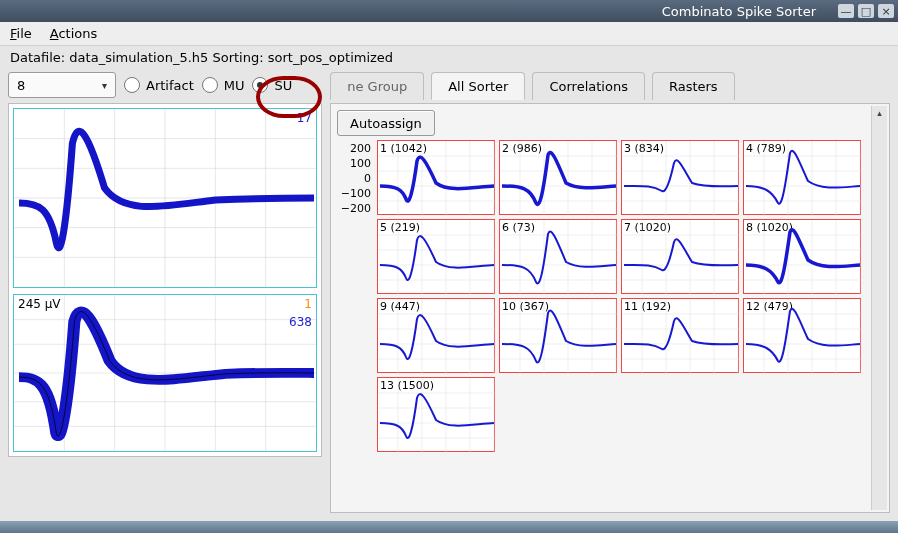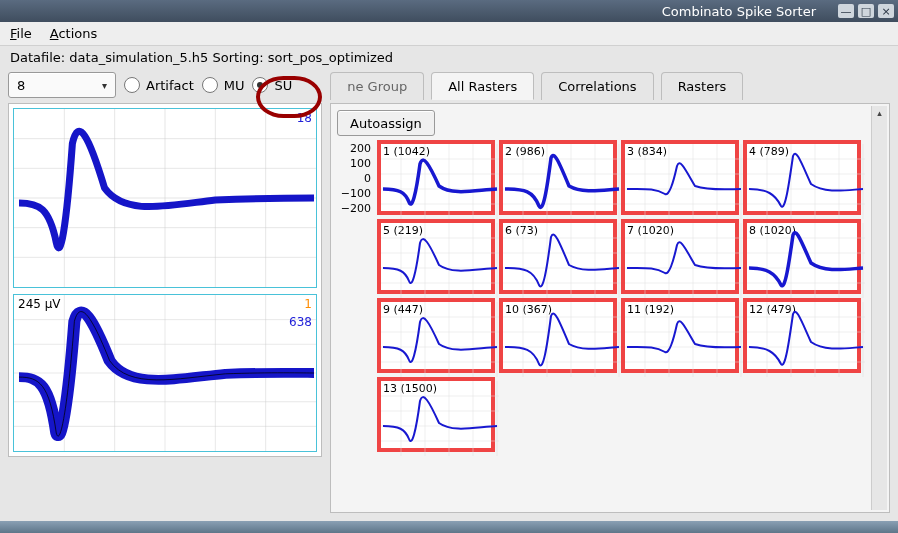--- a/index.html
+++ b/index.html
@@ -30,21 +30,21 @@
   .plot-box .num-tl { position: absolute; top: 2px; left: 4px; color: #000; font-size: 12px; }
   .plot-box .num-or { position: absolute; top: 2px; right: 4px; color: #ff8c00; font-size: 12px; }
   .plot-box .num-br { position: absolute; top: 20px; right: 4px; color: #2222d9; font-size: 12px; }
   .grid-lines { position: absolute; left: 0; top: 0; right: 0; bottom: 0; }
   .right-panel { flex: 1; border: 1px solid #bdbdbd; background: #f4f4f4; padding: 6px; display: flex; flex-direction: column; gap: 4px; position: relative; }
   .btn { height: 26px; padding: 0 12px; border: 1px solid #999; border-radius: 3px; background: #f0f0f0; display: inline-flex; align-items: center; justify-content: flex-start; cursor: pointer; width: max-content; box-shadow: inset 0 1px 0 #fff; }
   .grid-area { display: flex; gap: 6px; }
   .yaxis { width: 34px; display: flex; flex-direction: column; justify-content: space-between; align-items: flex-end; font-size: 11px; height: 75px; padding-top: 2px; }
   .cluster-grid { display: flex; flex-direction: column; gap: 4px; }
   .cluster-row { display: flex; gap: 4px; }
-  .cluster { width: 118px; height: 75px; border: 4px solid #ef4444; background: #fff; position: relative; cursor: pointer; }
+  .cluster { width: 118px; height: 75px; border: 1px solid #ef4444; background: #fff; position: relative; cursor: pointer; }
   .cluster .lbl { position: absolute; top: 1px; left: 2px; font-size: 11px; }
   .cluster svg, .plot-box svg { position: absolute; top:0; left:0; }
   .scroll-right { width: 16px; position: absolute; right: 2px; top: 2px; bottom: 2px; background: #e6e6e6; border-left: 1px solid #ccc; }
   .scroll-right .arrow { height: 14px; display: flex; align-items: center; justify-content: center; font-size: 9px; color: #444; cursor: pointer; }
   .highlight-ring { position: absolute; border: 4px solid #990000; border-radius: 50% / 60%; width: 66px; height: 42px; left: 256px; top: 76px; pointer-events: none; z-index: 30; }
   .footer-bar { height: 12px; background: linear-gradient(#8aa0b4, #5e7689); }
 </style>
 </head>
 <body>
 
@@ -77,21 +77,21 @@
   <label class="radio-wrap">
     <span class="radio checked"></span>
     <span>SU</span>
   </label>
 
   <div class="tabs">
     <div class="tab first">
         <span>ne Group</span>
       </div>
     <div class="tab active">
-        <span>All Rasters</span>
+        <span>All Sorter</span>
       </div>
     <div class="tab">
         <span>Correlations</span>
       </div>
     <div class="tab">
         <span>Rasters</span>
       </div>
   </div>
 </div>
 
@@ -110,21 +110,21 @@
               <line x1="0" y1="120" x2="300" y2="120"></line>
             <line x1="0" y1="150" x2="300" y2="150"></line>
             <line y1="0" y2="180" x1="50" x2="50"></line>
               <line y1="0" y2="180" x1="100" x2="100"></line>
             <line y1="0" y2="180" x1="150" x2="150"></line>
               <line y1="0" y2="180" x1="200" x2="200"></line>
             <line y1="0" y2="180" x1="250" x2="250"></line>
           </g>
           <path d="M 5 95 C 25 95 35 100 42 135 C 46 155 52 120 58 35 C 64 8 74 26 90 80 C 110 108 150 98 200 92 C 250 90 290 90 298 90" stroke="#1515c8" stroke-width="7" fill="none" stroke-linejoin="round"></path>
         </svg>
-        <span class="num-tr">18</span>
+        <span class="num-tr">17</span>
       </div>
       <div class="plot-box bot">
         <svg class="grid-lines" width="100%" height="100%" preserveAspectRatio="none" viewBox="0 0 300 190">
           <g stroke="#ccc" stroke-width="0.5">
             <line x1="0" y1="30" x2="300" y2="30"></line>
               <line x1="0" y1="60" x2="300" y2="60"></line>
             <line x1="0" y1="95" x2="300" y2="95"></line>
               <line x1="0" y1="130" x2="300" y2="130"></line>
             <line x1="0" y1="160" x2="300" y2="160"></line>
             <line y1="0" y2="190" x1="50" x2="50"></line>

